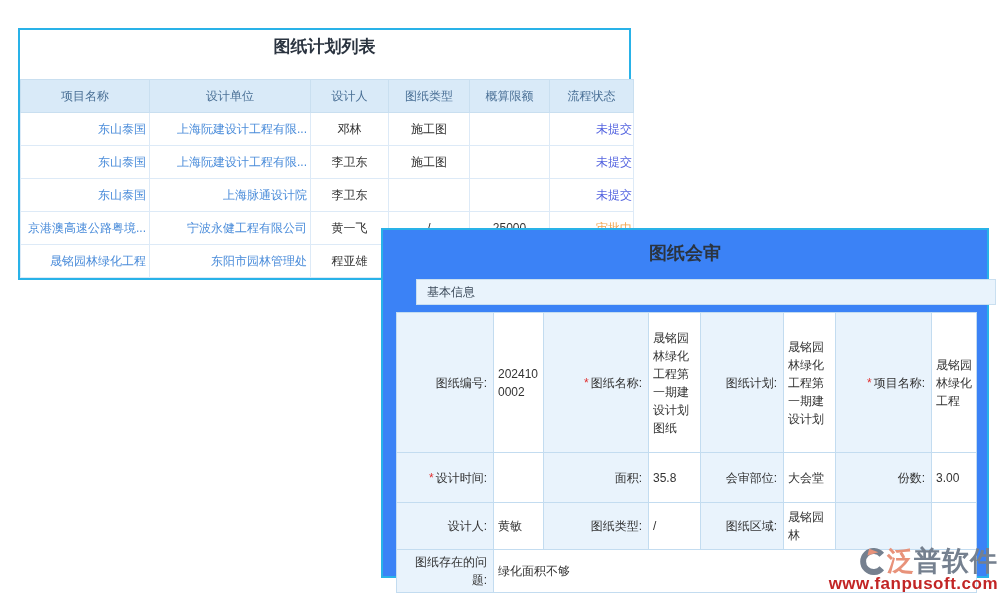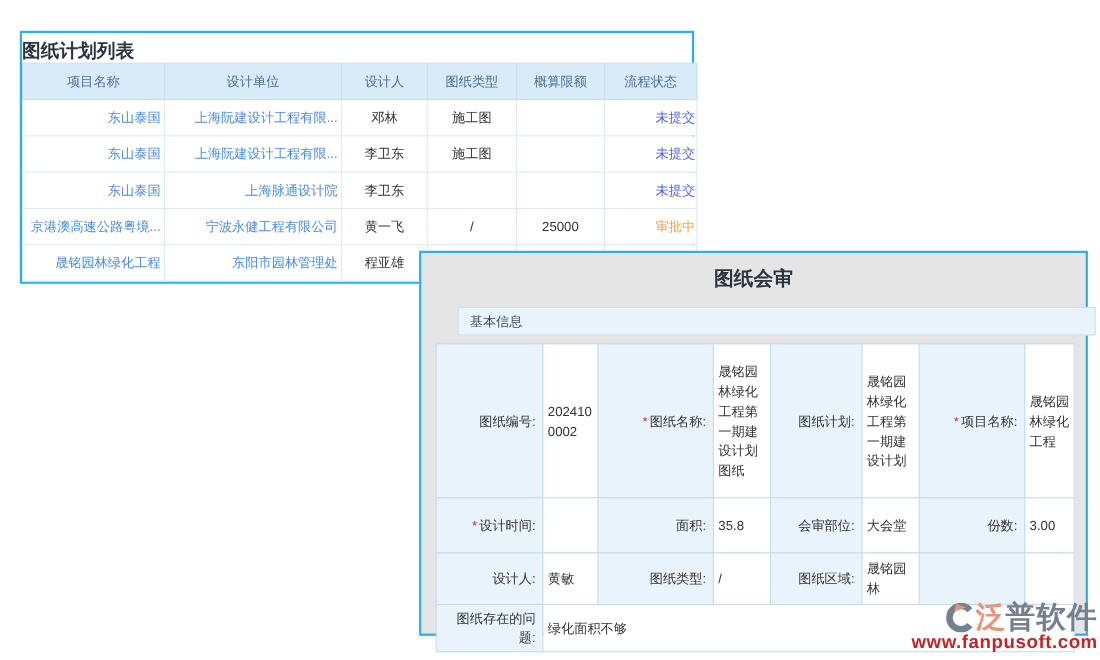--- a/index.html
+++ b/index.html
@@ -8,21 +8,21 @@
     width:1000px; height:600px; position:relative; overflow:hidden;
     background:#ffffff; font-family:"Liberation Sans", sans-serif; color:#333;
   }
 
   
   .list-panel {
     position:absolute; left:18px; top:28px; width:613px;
     background:#fff; border:2px solid #29b2e8; z-index:1;
   }
   .list-title {
-    height:27px; line-height:34px; 
+    height:49px; line-height:34px; text-align:center;
     font-size:17px; font-weight:bold; color:#2b3440;
   }
   table.plan {
     width:100%; border-collapse:collapse; table-layout:fixed; font-size:12px;
   }
   table.plan th {
     background:#d9eaf8; color:#4a7096; font-weight:normal;
     height:33px; border:1px solid #c9dff0; font-size:12px;
   }
   table.plan td {
@@ -31,21 +31,21 @@
   }
   td.c0, td.c1 { text-align:right; padding:0 3px; color:#4a8cda; }
   td.c2, td.c3, td.c4 { text-align:center; color:#333; }
   td.c5 { text-align:right; }
   td.st-pending   { color:#5565e0; }
   td.st-approving { color:#f3a44c; }
 
   
   .dialog {
     position:absolute; left:381px; top:228px; width:608px; height:350px;
-    background:#e5e5e5; border:2px solid #29b2e8; z-index:10;
+    background:#3b82f6; border:2px solid #29b2e8; z-index:10;
   }
   .dialog-title {
     margin-top:11px; text-align:center; font-size:18px;
     font-weight:bold; color:#2b3440;
   }
   .section-bar {
     position:absolute; left:13px; top:49px; width:580px; height:26px;
     line-height:24px; background:#e9f3fc; border:1px solid #c9dff0;
     padding-left:10px; font-size:12px; color:#3c4a5a;margin-left:20px;
   }

